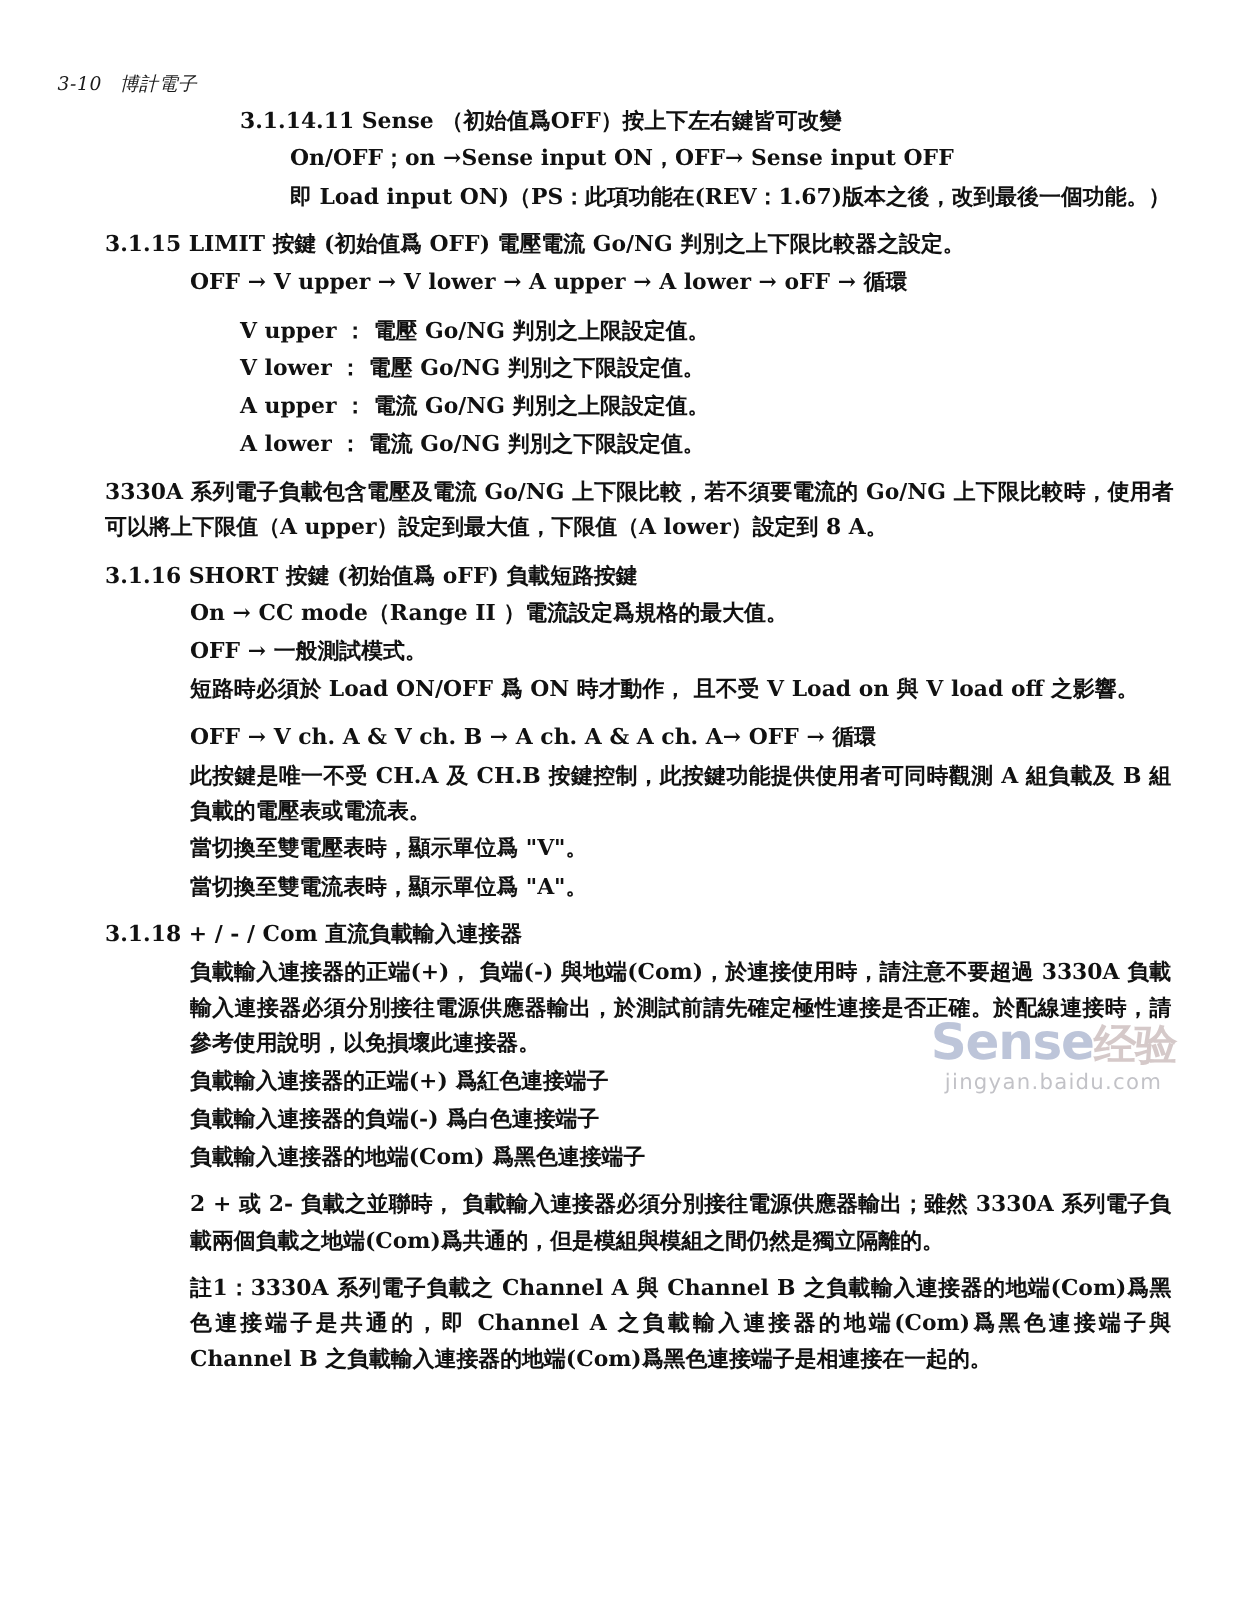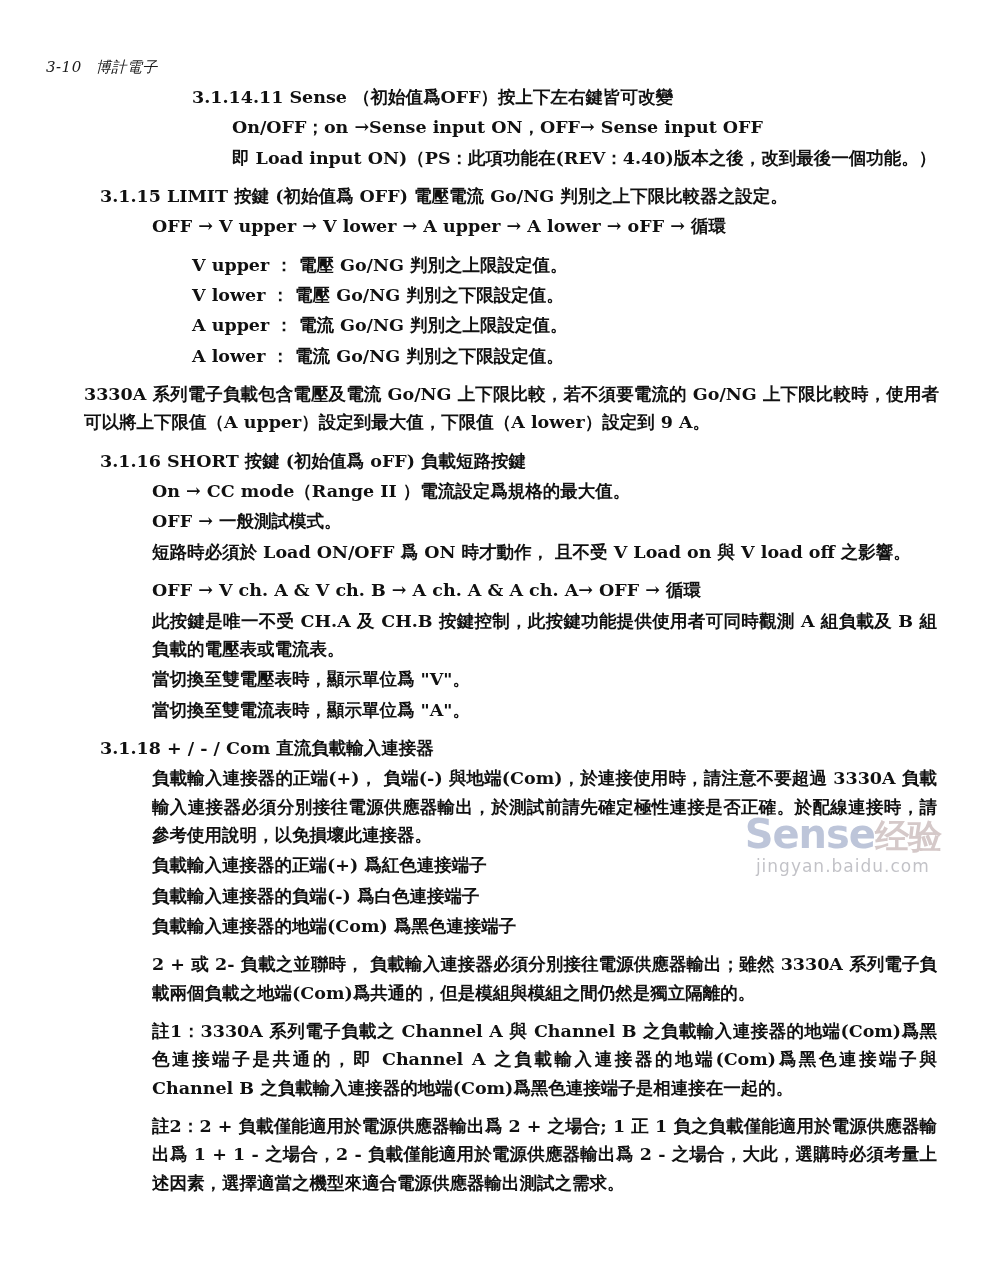--- a/index.html
+++ b/index.html
@@ -36,21 +36,21 @@
 
   
   .blk {
     font-size: 17.5px;
     line-height: 1.62;
     color: #111;
     margin: 0 0 5px 0;
     text-align: justify;
     font-weight: bold;
   }
-  .lvl0 { margin-left: 58px; }
+  .lvl0 { margin-left: 42px; }
   .lvl1 { margin-left: 110px; }
   .lvl2 { margin-left: 150px; }
   .lvl3 { margin-left: 190px; }
   .full { margin-left: 42px; margin-right: 4px; }
 
   .tight { margin-bottom: 2px; }
   .gap   { margin-bottom: 10px; }
   .body-ind {
     margin-left: 110px;
     margin-right: 6px;
@@ -89,47 +89,46 @@
 <body>
 
 <div class="page">
 
   <div class="header">
     <span class="pageno">3-10</span><span>博計電子</span>
   </div>
 
   <p class="blk lvl2 tight">3.1.14.11 Sense （初始值爲OFF）按上下左右鍵皆可改變</p>
   <p class="blk lvl3 tight">On/OFF；on →Sense input ON，OFF→ Sense input OFF</p>
-  <p class="blk lvl3 gap">即 Load input ON)（PS：此項功能在(REV：4.40)版本之後，改到最後一個功能。）</p>
+  <p class="blk lvl3 gap">即 Load input ON)（PS：此項功能在(REV：1.67)版本之後，改到最後一個功能。）</p>
 
   <p class="blk lvl0 tight">3.1.15 LIMIT 按鍵 (初始值爲 OFF) 電壓電流 Go/NG 判別之上下限比較器之設定。</p>
   <p class="blk lvl1 gap">OFF  →  V upper  →  V lower  →  A upper  →  A lower  →  oFF  →   循環</p>
   <p class="blk lvl2 tight">V upper ： 電壓 Go/NG 判別之上限設定值。</p>
   <p class="blk lvl2 tight">V lower ： 電壓 Go/NG 判別之下限設定值。</p>
   <p class="blk lvl2 tight">A upper ： 電流 Go/NG 判別之上限設定值。</p>
   <p class="blk lvl2 gap">A lower ： 電流 Go/NG 判別之下限設定值。</p>
-  <p class="blk full gap">3330A 系列電子負載包含電壓及電流 Go/NG 上下限比較，若不須要電流的 Go/NG 上下限比較時，使用者可以將上下限值（A upper）設定到最大值，下限值（A lower）設定到 9 A。</p>
+  <p class="blk full gap">3330A 系列電子負載包含電壓及電流 Go/NG 上下限比較，若不須要電流的 Go/NG 上下限比較時，使用者可以將上下限值（A upper）設定到最大值，下限值（A lower）設定到 8 A。</p>
 
   <p class="blk lvl0 tight">3.1.16 SHORT 按鍵 (初始值爲 oFF) 負載短路按鍵</p>
   <p class="blk lvl1 tight">On  →  CC mode（Range II ）電流設定爲規格的最大值。</p>
   <p class="blk lvl1 tight">OFF  →  一般測試模式。</p>
   <p class="blk lvl1 gap">短路時必須於 Load ON/OFF 爲 ON 時才動作， 且不受 V Load on 與 V load off 之影響。</p>
 
   <p class="blk lvl1 tight">OFF  →  V ch. A &amp; V ch. B → A ch. A &amp; A ch. A→ OFF  →  循環</p>
   <p class="blk body-ind tight">此按鍵是唯一不受 CH.A 及 CH.B 按鍵控制，此按鍵功能提供使用者可同時觀測 A 組負載及 B 組負載的電壓表或電流表。</p>
   <p class="blk lvl1 tight">當切換至雙電壓表時，顯示單位爲 "V"。</p>
   <p class="blk lvl1 gap">當切換至雙電流表時，顯示單位爲 "A"。</p>
 
   <p class="blk lvl0 tight">3.1.18 + / - / Com 直流負載輸入連接器</p>
   <p class="blk body-ind tight">負載輸入連接器的正端(+)， 負端(-) 與地端(Com)，於連接使用時，請注意不要超過 3330A 負載輸入連接器必須分別接往電源供應器輸出，於測試前請先確定極性連接是否正確。於配線連接時，請參考使用說明，以免損壞此連接器。</p>
   <p class="blk lvl1 tight">負載輸入連接器的正端(+) 爲紅色連接端子</p>
   <p class="blk lvl1 tight">負載輸入連接器的負端(-) 爲白色連接端子</p>
   <p class="blk lvl1 gap">負載輸入連接器的地端(Com) 爲黑色連接端子</p>
   <p class="blk body-ind gap">2 + 或 2- 負載之並聯時， 負載輸入連接器必須分別接往電源供應器輸出；雖然 3330A 系列電子負載兩個負載之地端(Com)爲共通的，但是模組與模組之間仍然是獨立隔離的。</p>
   <p class="blk body-ind gap">註1：3330A 系列電子負載之 Channel A 與 Channel B 之負載輸入連接器的地端(Com)爲黑色連接端子是共通的，即 Channel A 之負載輸入連接器的地端(Com)爲黑色連接端子與 Channel B 之負載輸入連接器的地端(Com)爲黑色連接端子是相連接在一起的。</p>
-  <p class="blk body-ind">註2：2 + 負載僅能適用於電源供應器輸出爲 2 + 之場合; 1 正 1 負之負載僅能適用於電源供應器輸出爲 1 + 1 - 之場合，2 - 負載僅能適用於電源供應器輸出爲 2 - 之場合，大此，選購時必須考量上述因素，選擇適當之機型來適合電源供應器輸出測試之需求。</p>
 
   <div class="watermark">
     <div class="wm-logo"><span class="b1">Sense</span><span class="cn">经验</span></div>
     <div class="wm-sub">jingyan.baidu.com</div>
   </div>
 
 </div>
 
 </body></html>

